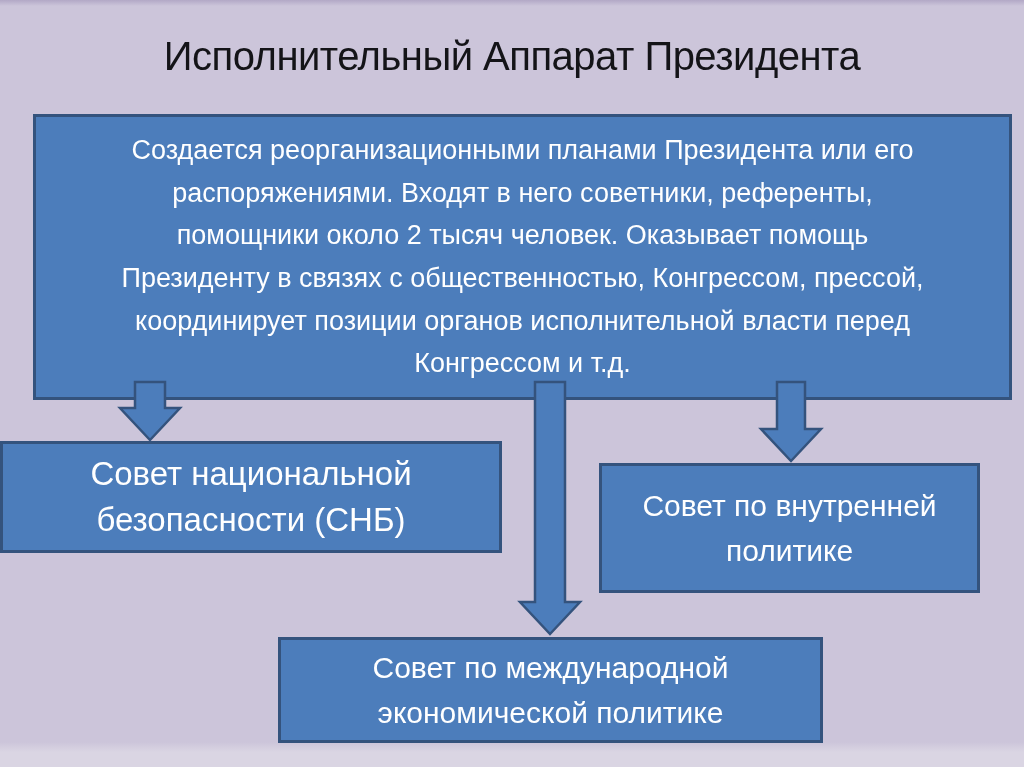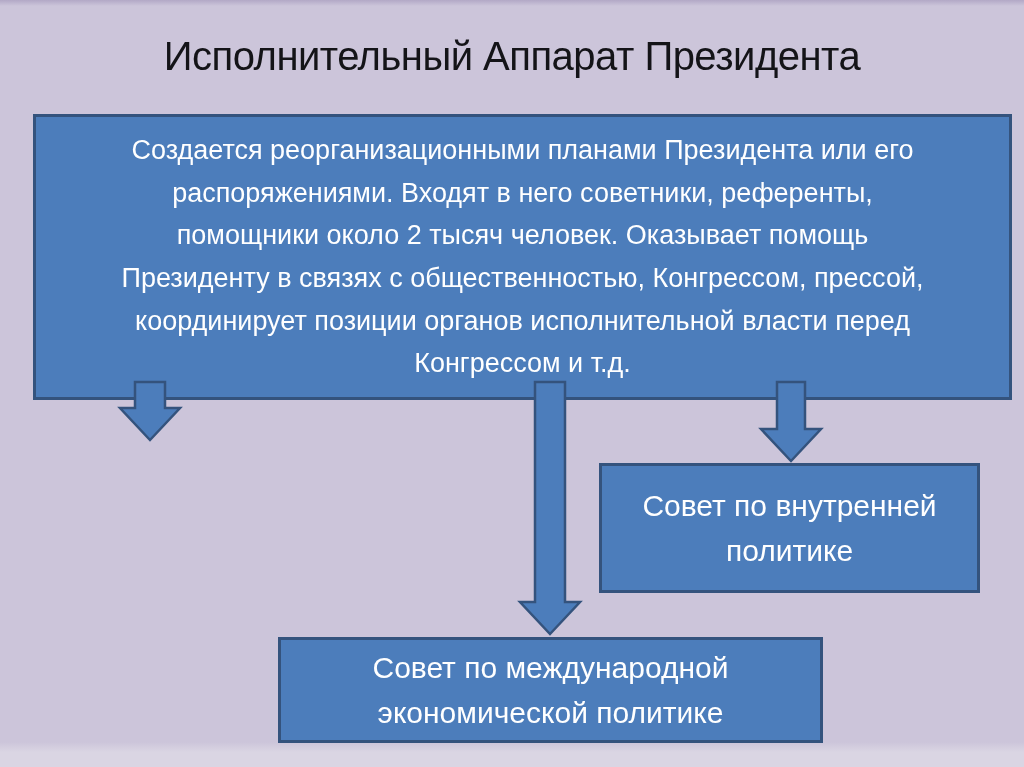--- a/index.html
+++ b/index.html
@@ -106,20 +106,24 @@
   <svg class="arrow arrow-center" width="64" height="254" viewBox="0 0 64 254">
     <polygon points="17,0 47,0 47,220 62,220 32,252 2,220 17,220" stroke-width="2.5" stroke-linejoin="miter" fill="#4c7dbb"></polygon>
     <polygon points="17,0 47,0 47,220 62,220 32,252 2,220 17,220" fill="none" stroke-width="2.5" stroke-linejoin="miter" stroke="#34537d"></polygon>
   </svg>
 
   <svg class="arrow arrow-right" width="64" height="81" viewBox="0 0 64 81">
     <polygon points="18,0 46,0 46,47 62,47 32,79 2,47 18,47" stroke-width="2.5" stroke-linejoin="miter" fill="#4c7dbb"></polygon>
     <polygon points="18,0 46,0 46,47 62,47 32,79 2,47 18,47" fill="none" stroke-width="2.5" stroke-linejoin="miter" stroke="#34537d"></polygon>
   </svg>
 
+  <div class="bluebox box-snb">
+    <div>Совет национальной
+безопасности (СНБ)</div>
+  </div>
 
   <div class="bluebox box-international">
     <div>Совет по международной
 экономической политике</div>
   </div>
 
   <div class="bluebox box-domestic">
     <div>Совет по внутренней
 политике</div>
   </div>

